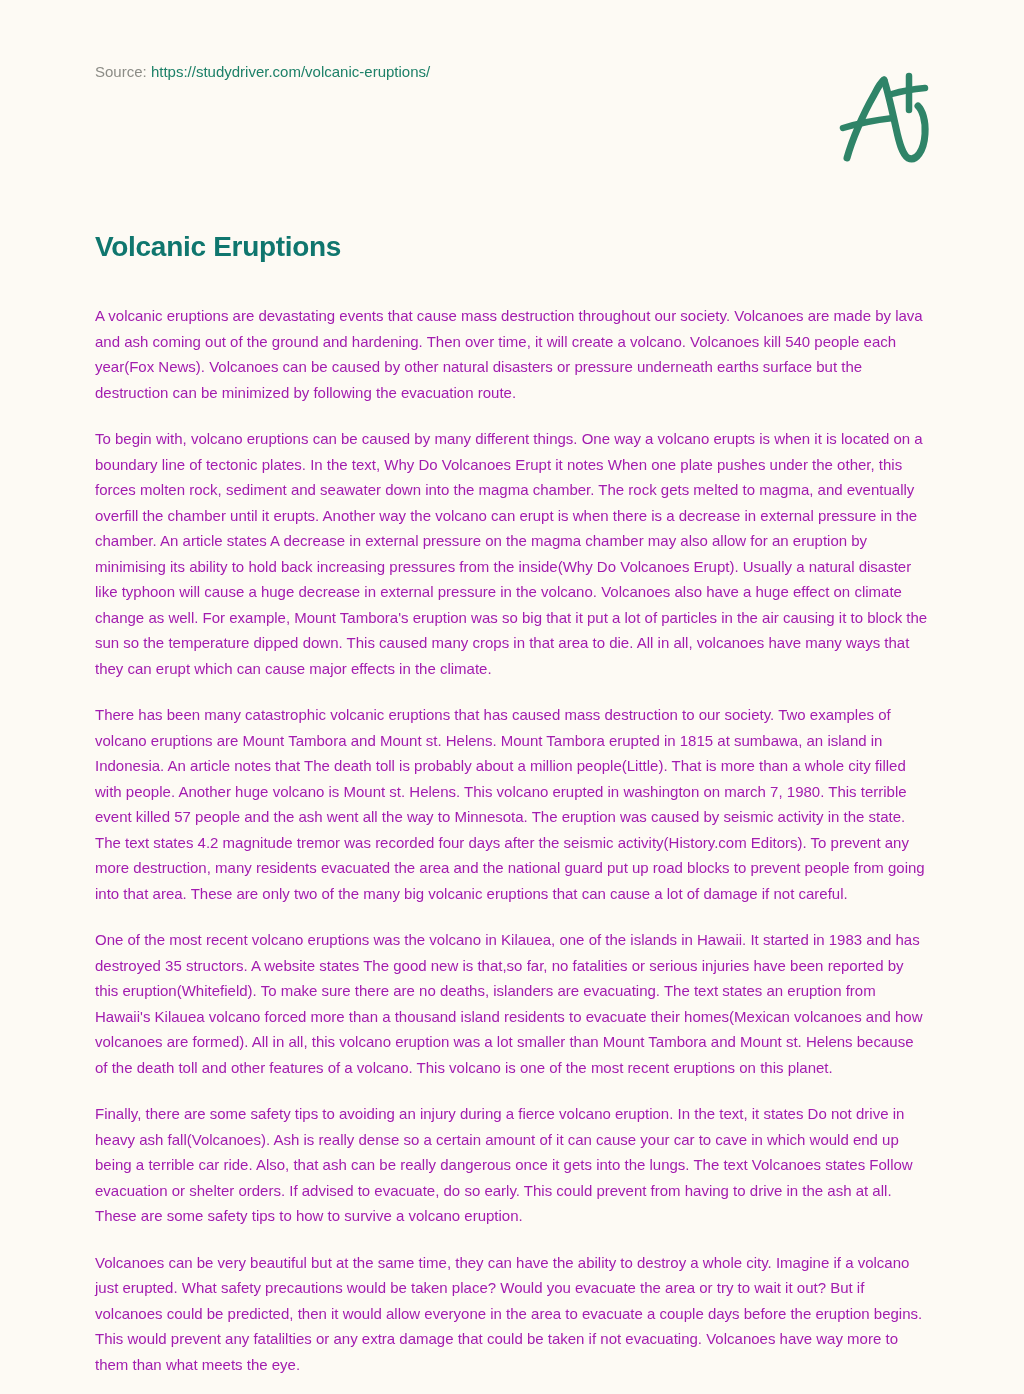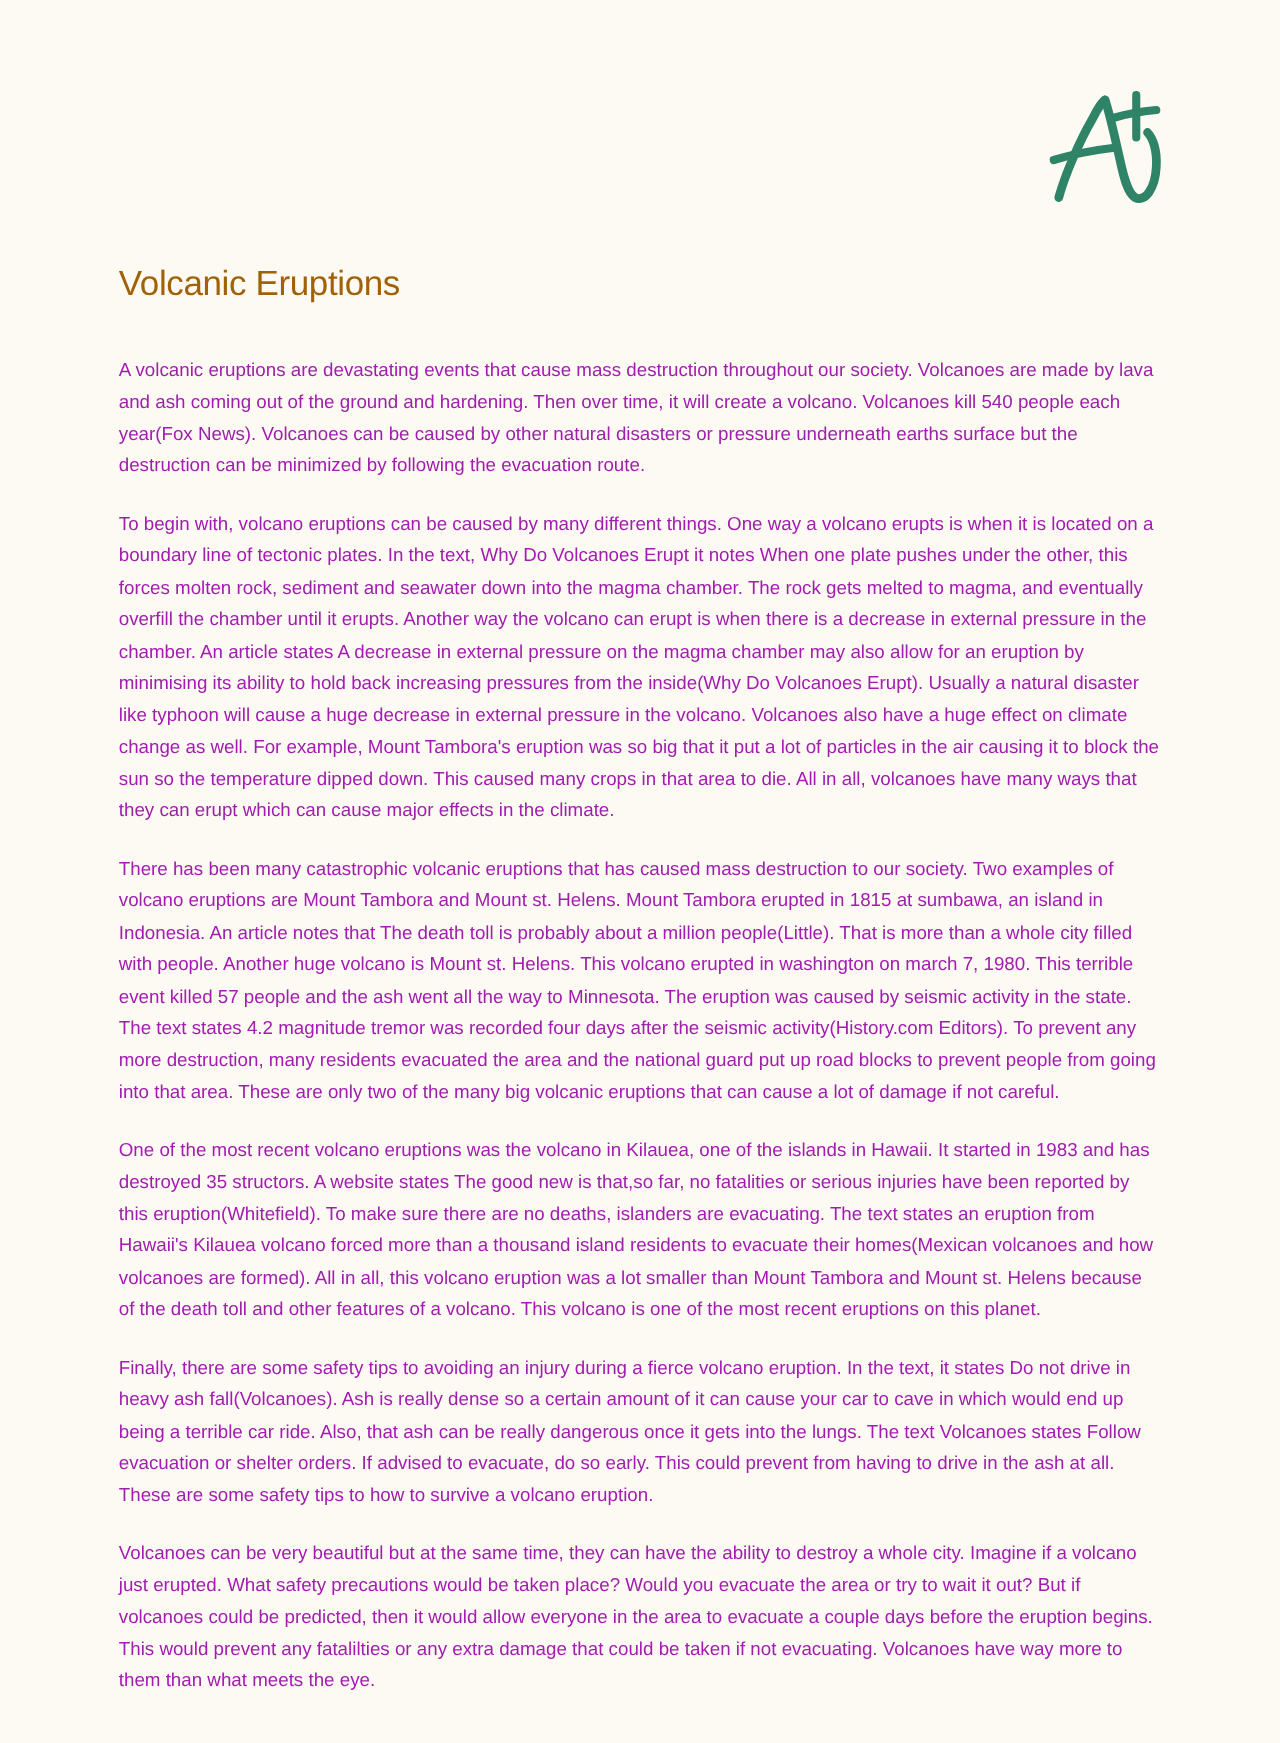--- a/index.html
+++ b/index.html
@@ -62,22 +62,22 @@
   }
 
   
   .doc {
     padding: 0 95px 0 95px;
   }
   .doc-title {
     margin: 0;
     padding-top: 148px;
     font-size: 28px;
-    font-weight: normal;
-    color: #a16207;
+    font-weight: bold;
+    color: #0f766e;
     letter-spacing: -0.3px;
     line-height: 1.2;
   }
   .article {
     margin-top: 40px;
   }
   .para {
     font-size: 15px;
     line-height: 25.5px;
     color: #a21caf;
@@ -87,20 +87,24 @@
   }
   .para:last-child { margin-bottom: 0; }
 </style>
 </head>
 <body>
 
 <div class="page">
 
   <div class="header">
 
+    <div class="source-line">
+      <span class="source-label">Source:</span>
+      <a class="source-url" href="#">https://studydriver.com/volcanic-eruptions/</a>
+    </div>
 
     <div class="logo">
       <svg width="110" height="100" viewBox="0 0 110 100" xmlns="http://www.w3.org/2000/svg" aria-hidden="true">
         <g fill="none" stroke="#2f8468" stroke-linecap="round" stroke-linejoin="round">
 
           <path d="M17 92 C22 74 33 48 44 29 C48 21 51 16 54 14" stroke-width="7"></path>
 
           <path d="M54 14 C57 22 62 44 66 62 C69 76 72 88 78 92
                    C86 96 94 85 95 68 C96 54 92 44 88 40" stroke-width="7"></path>
 

